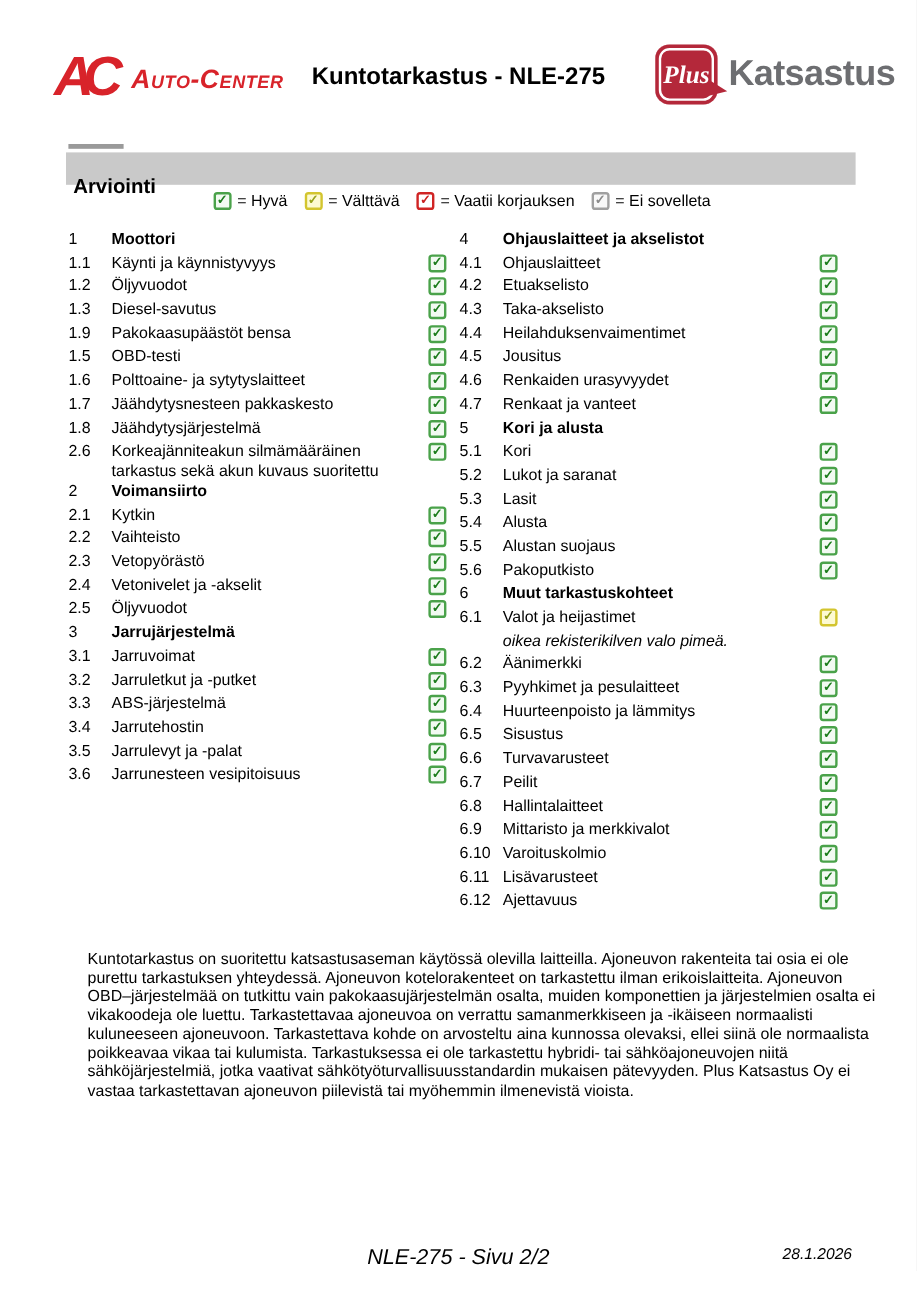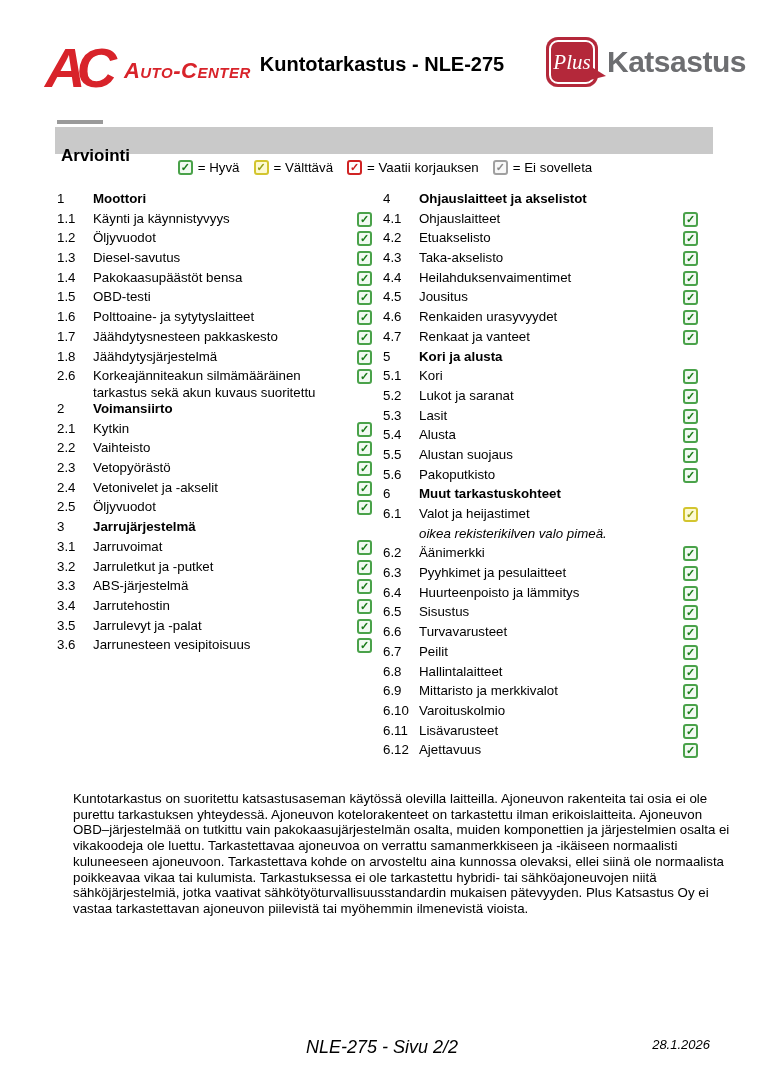--- a/index.html
+++ b/index.html
@@ -4,28 +4,28 @@
 <style>
   :root{
     --ac_red:#d8232a; --plus_red:#b4283a; --katsastus_gray:#6d6e71; --bar_gray:#c9c9c9;
   }
   html,body{margin:0;padding:0;background:#e8e8e8;}
   .page{position:relative;width:764px;height:1080px;background:#ffffff;margin:0 auto;
         font-family:"Liberation Sans",sans-serif;color:#000;overflow:hidden;}
 
   
   .ac-logo{position:absolute;left:45px;top:40px;display:flex;align-items:center;color:var(--ac_red);}
-  .ac-mono{font-size:56px;font-weight:bold;font-style:italic;letter-spacing:-9px;line-height:1;padding-right:16px;}
+  .ac-mono{font-size:46px;font-weight:bold;font-style:italic;letter-spacing:-9px;line-height:1;padding-right:16px;}
   .ac-text{font-size:22px;font-weight:bold;font-style:italic;font-variant:small-caps;letter-spacing:.5px;padding-top:6px;}
   .doc-title{position:absolute;left:0;right:0;top:53px;text-align:center;font-size:20px;font-weight:bold;}
   .plus-logo{position:absolute;left:546px;top:37px;display:flex;align-items:center;gap:9px;}
   .plus-box{position:relative;width:52px;height:50px;background:var(--plus_red);border-radius:12px;
             box-shadow:inset 0 0 0 3px var(--plus_red),inset 0 0 0 5px #fff;
             display:flex;align-items:center;justify-content:center;}
-  .plus-word{color:#fff;font-style:italic;font-weight:normal;font-size:21px;font-family:"Liberation Serif",serif;position:relative;z-index:2;}
+  .plus-word{color:#fff;font-style:italic;font-weight:bold;font-size:21px;font-family:"Liberation Serif",serif;position:relative;z-index:2;}
   .plus-tail{position:absolute;right:-8px;bottom:7px;width:0;height:0;
              border-top:10px solid transparent;border-bottom:4px solid transparent;
              border-left:16px solid var(--plus_red);}
   .katsastus-word{color:var(--katsastus_gray);font-size:30px;font-weight:bold;letter-spacing:-.5px;}
 
   
   .bar-notch{position:absolute;left:57px;top:120px;width:46px;height:4px;background:#9a9a9a;}
   .section-bar{position:absolute;left:55px;top:127px;width:658px;height:27px;background:var(--bar_gray);
                display:flex;align-items:center;}
   .section-bar-title{font-size:17px;font-weight:bold;padding-left:6px;margin-top:30px;}
@@ -113,21 +113,21 @@
         <span class="num">1.2</span>
         <span class="lbl">Öljyvuodot</span>
         <span class="cb" style="border-color: rgb(74, 162, 74); background: rgb(242, 250, 242); color: rgb(28, 124, 28);">✓</span>
       </div>
       <div class="row">
         <span class="num">1.3</span>
         <span class="lbl">Diesel-savutus</span>
         <span class="cb" style="border-color: rgb(74, 162, 74); background: rgb(242, 250, 242); color: rgb(28, 124, 28);">✓</span>
       </div>
       <div class="row">
-        <span class="num">1.4</span>
+        <span class="num">1.9</span>
         <span class="lbl">Pakokaasupäästöt bensa</span>
         <span class="cb" style="border-color: rgb(74, 162, 74); background: rgb(242, 250, 242); color: rgb(28, 124, 28);">✓</span>
       </div>
       <div class="row">
         <span class="num">1.5</span>
         <span class="lbl">OBD-testi</span>
         <span class="cb" style="border-color: rgb(74, 162, 74); background: rgb(242, 250, 242); color: rgb(28, 124, 28);">✓</span>
       </div>
       <div class="row">
         <span class="num">1.6</span>

